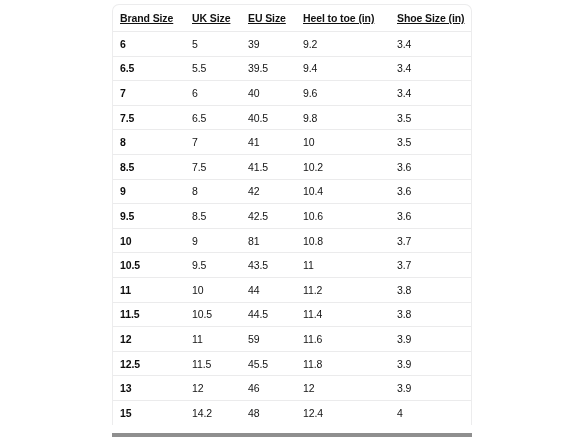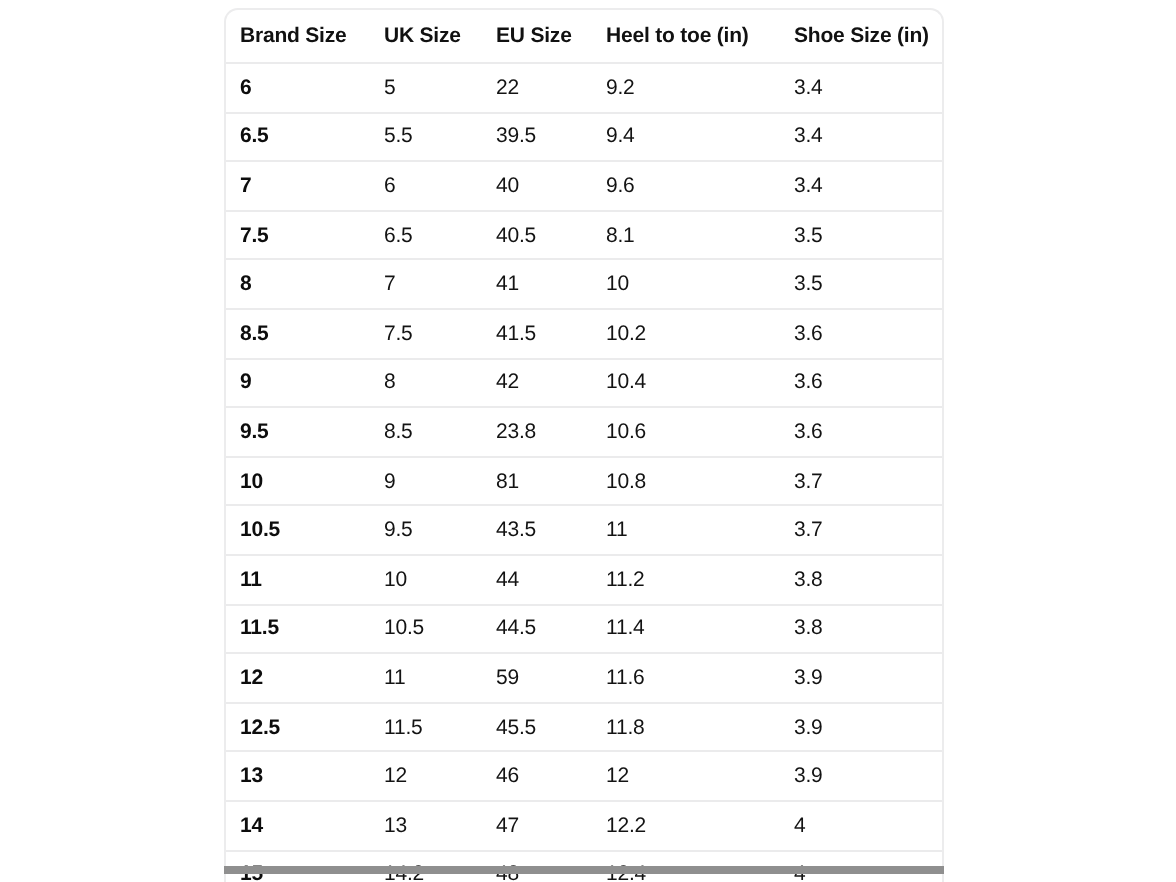--- a/index.html
+++ b/index.html
@@ -42,20 +42,21 @@
     white-space: nowrap;
     overflow: hidden;
   }
 
   table.size-chart thead th {
     height: 26px;
     font-size: 10.5px;
     font-weight: bold;
     color: #111111;
     letter-spacing: -0.1px;
+    text-decoration: underline;
   }
 
   table.size-chart tbody td {
     height: 23.6px;
     font-size: 10.5px;
     color: #131313;
     border-top: 1px solid #ebebec;
     letter-spacing: -0.1px;
   }
 
@@ -107,21 +108,21 @@
         <th class="col-uk">UK Size</th>
         <th class="col-eu">EU Size</th>
         <th class="col-heel">Heel to toe (in)</th>
         <th class="col-width">Shoe Size (in)</th>
       </tr>
     </thead>
     <tbody id="size-chart-body">
         <tr>
           <td class="col-brand brand">6</td>
           <td class="col-uk">5</td>
-          <td class="col-eu">22</td>
+          <td class="col-eu">39</td>
           <td class="col-heel">9.2</td>
           <td class="col-width">3.4</td>
         </tr>
         <tr>
           <td class="col-brand brand">6.5</td>
           <td class="col-uk">5.5</td>
           <td class="col-eu">39.5</td>
           <td class="col-heel">9.4</td>
           <td class="col-width">3.4</td>
         </tr>
@@ -129,21 +130,21 @@
           <td class="col-brand brand">7</td>
           <td class="col-uk">6</td>
           <td class="col-eu">40</td>
           <td class="col-heel">9.6</td>
           <td class="col-width">3.4</td>
         </tr>
         <tr>
           <td class="col-brand brand">7.5</td>
           <td class="col-uk">6.5</td>
           <td class="col-eu">40.5</td>
-          <td class="col-heel">8.1</td>
+          <td class="col-heel">9.8</td>
           <td class="col-width">3.5</td>
         </tr>
         <tr>
           <td class="col-brand brand">8</td>
           <td class="col-uk">7</td>
           <td class="col-eu">41</td>
           <td class="col-heel">10</td>
           <td class="col-width">3.5</td>
         </tr>
         <tr>
@@ -156,21 +157,21 @@
         <tr>
           <td class="col-brand brand">9</td>
           <td class="col-uk">8</td>
           <td class="col-eu">42</td>
           <td class="col-heel">10.4</td>
           <td class="col-width">3.6</td>
         </tr>
         <tr>
           <td class="col-brand brand">9.5</td>
           <td class="col-uk">8.5</td>
-          <td class="col-eu">23.8</td>
+          <td class="col-eu">42.5</td>
           <td class="col-heel">10.6</td>
           <td class="col-width">3.6</td>
         </tr>
         <tr>
           <td class="col-brand brand">10</td>
           <td class="col-uk">9</td>
           <td class="col-eu">81</td>
           <td class="col-heel">10.8</td>
           <td class="col-width">3.7</td>
         </tr>
@@ -210,27 +211,20 @@
           <td class="col-width">3.9</td>
         </tr>
         <tr>
           <td class="col-brand brand">13</td>
           <td class="col-uk">12</td>
           <td class="col-eu">46</td>
           <td class="col-heel">12</td>
           <td class="col-width">3.9</td>
         </tr>
         <tr>
-          <td class="col-brand brand">14</td>
-          <td class="col-uk">13</td>
-          <td class="col-eu">47</td>
-          <td class="col-heel">12.2</td>
-          <td class="col-width">4</td>
-        </tr>
-        <tr>
           <td class="col-brand brand">15</td>
           <td class="col-uk">14.2</td>
           <td class="col-eu">48</td>
           <td class="col-heel">12.4</td>
           <td class="col-width">4</td>
         </tr>
       </tbody>
   </table>
 </div>
 

